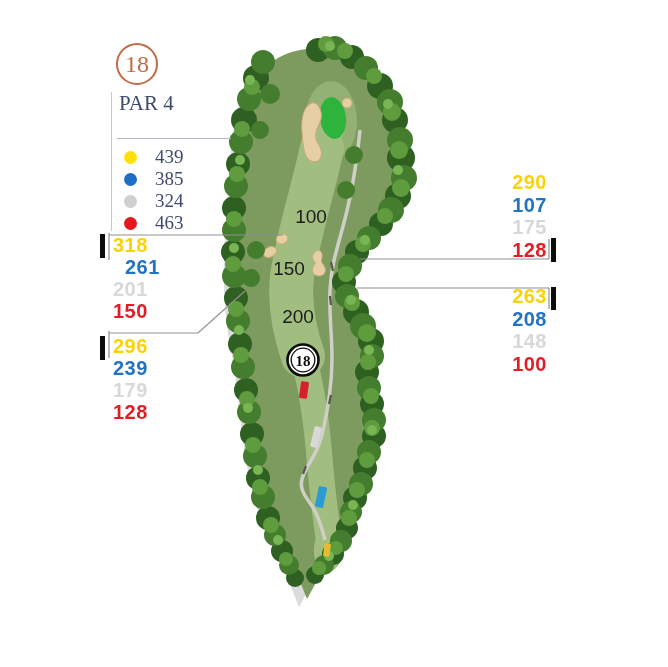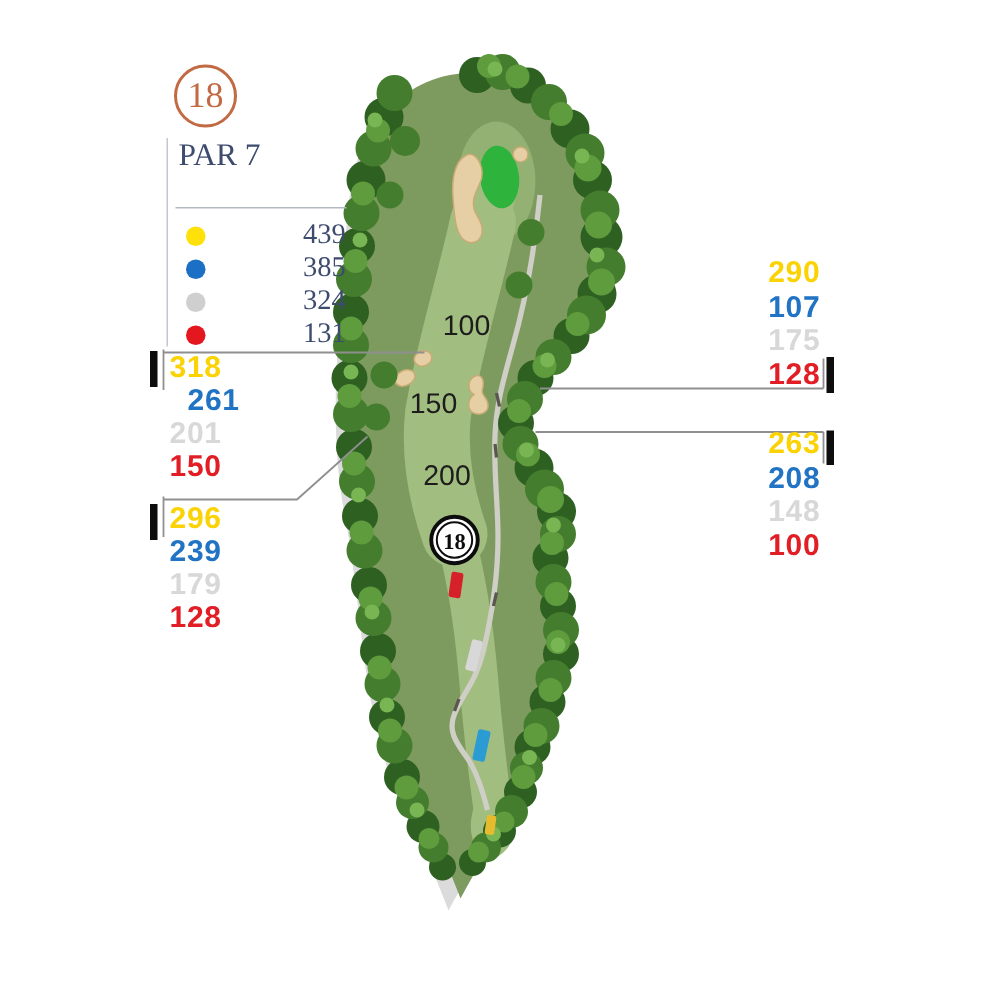--- a/index.html
+++ b/index.html
@@ -14,21 +14,21 @@
 
   
   .hdr{position:absolute;left:119px;color:#3d4b6e;font-family:"Liberation Serif",serif;font-size:21px;}
   .hdr.par{top:91px;}
   .hdr.index{top:115px;}
   .legend-rule{position:absolute;left:111px;top:92px;width:1px;height:139px;background:#c3c8d0;}
   .index-underline{position:absolute;left:117px;top:138px;width:114px;height:1px;background:#b3b9c3;}
 
   
   .legend{position:absolute;left:117px;top:146px;}
-  .legend-row{display:flex;align-items:center;height:22px;gap:47px;}
+  .legend-row{display:flex;align-items:center;height:22px;}
   .legend-dot{width:13px;height:13px;border-radius:50%;margin-left:7px;flex:0 0 auto;}
   .legend-yards{margin-left:18px;font-family:"Liberation Serif",serif;font-size:19px;color:#3d4b6e;}
 
   
   .yard-block{position:absolute;font-size:20px;font-weight:bold;letter-spacing:0.5px;}
   .yard-block .yv{line-height:22px;height:22px;}
   .yard-block.lu{left:113px;top:234px;}
   .yard-block.ll{left:113px;top:335px;}
   .yard-block.ru{left:487px;top:171px;width:60px;text-align:right;}
   .yard-block.ru .yv,.yard-block.rl .yv{line-height:22.6px;height:22.6px;}
@@ -248,39 +248,39 @@
       <rect x="551" y="238" width="5" height="24"></rect>
       <rect x="551" y="287" width="5" height="23"></rect>
     </g>
   </svg>
 
   <div class="hole-badge">
     <span>18</span>
   </div>
 
   <div class="legend-rule"></div>
-  <div class="hdr par">PAR 7</div>
+  <div class="hdr par">PAR 4</div>
   <div class="index-underline"></div>
 
   <div class="legend">
     <div class="legend-row">
       <span class="legend-dot" style="background-color: rgb(255, 225, 10);"></span>
       <span class="legend-yards">439</span>
     </div>
     <div class="legend-row">
       <span class="legend-dot" style="background-color: rgb(27, 111, 196);"></span>
       <span class="legend-yards">385</span>
     </div>
     <div class="legend-row">
       <span class="legend-dot" style="background-color: rgb(207, 207, 207);"></span>
       <span class="legend-yards">324</span>
     </div>
     <div class="legend-row">
       <span class="legend-dot" style="background-color: rgb(228, 22, 30);"></span>
-      <span class="legend-yards">131</span>
+      <span class="legend-yards">463</span>
     </div>
   </div>
 
   <div class="yard-block lu">
     <div class="yv" style="color: rgb(251, 211, 4);">318</div>
     <div class="yv" style="color: rgb(33, 115, 196); margin-left: 12px;">261</div>
     <div class="yv" style="color: rgb(216, 216, 216);">201</div>
     <div class="yv" style="color: rgb(225, 30, 37);">150</div>
   </div>
 

